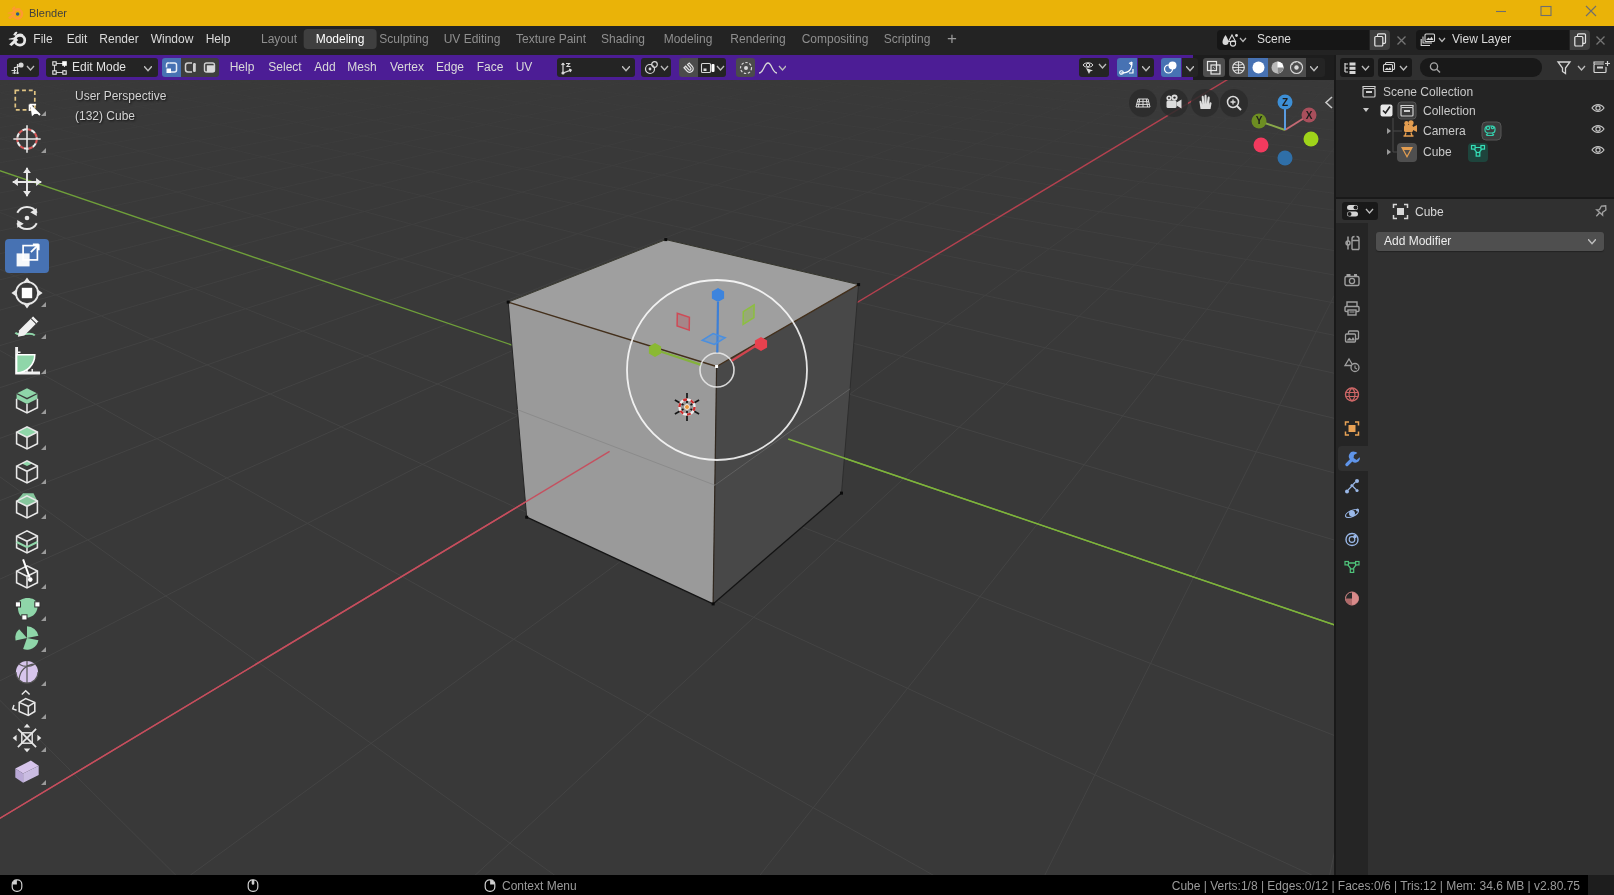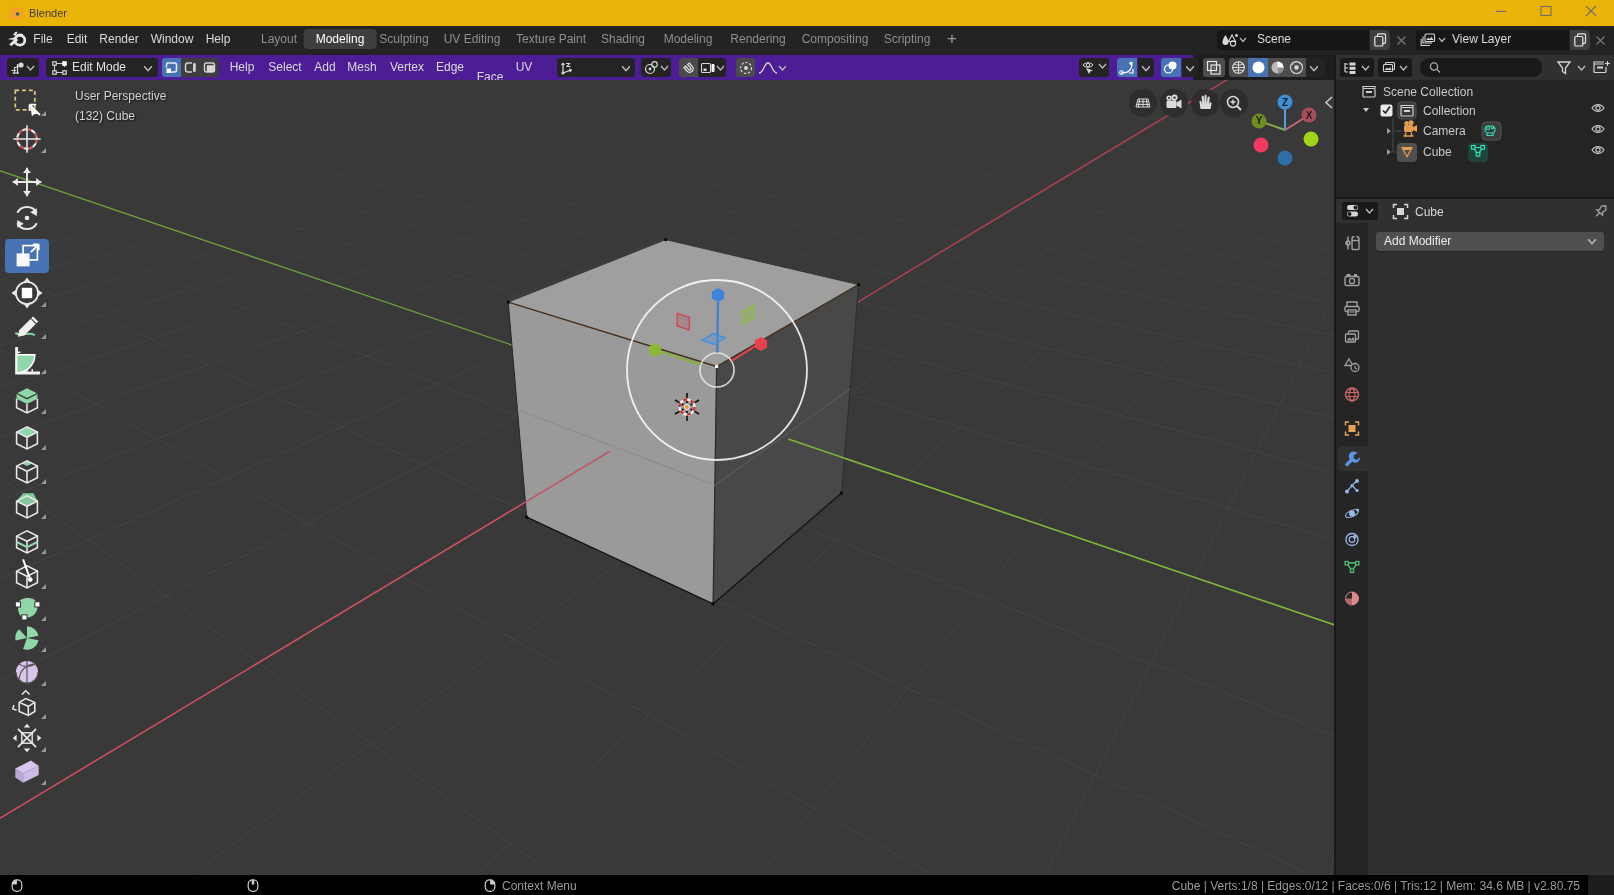--- a/index.html
+++ b/index.html
@@ -134,21 +134,21 @@
 <path d="M1.5 5 L1.5 4 Q1.5 2 3.5 2 L9.5 2 Q11.5 2 11.5 4 L11.5 9 Q11.5 11 9.5 11 L3.5 11 Q1.5 11 1.5 9 Z" fill="none" stroke="#cfcfcf" stroke-width="1.4"></path>
 <rect x="3.8" y="4.3" width="7.7" height="6.7" fill="#d9d9d9"></rect>
 </svg>
 
 <span class="abs" style="left:242px;top:5px;transform:translateX(-50%);color:#dadada">Help</span>
 <span class="abs" style="left:285px;top:5px;transform:translateX(-50%);color:#dadada">Select</span>
 <span class="abs" style="left:325px;top:5px;transform:translateX(-50%);color:#dadada">Add</span>
 <span class="abs" style="left:362px;top:5px;transform:translateX(-50%);color:#dadada">Mesh</span>
 <span class="abs" style="left:407px;top:5px;transform:translateX(-50%);color:#dadada">Vertex</span>
 <span class="abs" style="left:450px;top:5px;transform:translateX(-50%);color:#dadada">Edge</span>
-<span class="abs" style="left:490px;top:15px;transform:translateX(-50%);color:#dadada">Face</span>
+<span class="abs" style="left:490px;top:5px;transform:translateX(-50%);color:#dadada">Face</span>
 <span class="abs" style="left:524px;top:5px;transform:translateX(-50%);color:#dadada">UV</span>
 
 <div class="abs" style="left:557px;top:3px;width:78px;height:19px;background:#242424;border-radius:3px;"></div>
 <svg class="abs" style="left:560px;top:5px" width="16" height="16" viewBox="0 0 16 16">
 <path d="M3 13 L3 3 M3 3 L1.5 5 M3 3 L4.5 5" fill="none" stroke="#d8d8d8" stroke-width="1.2"></path>
 <path d="M3 13 L12 13 M12 13 L10 11.5 M12 13 L10 14.5" fill="none" stroke="#d8d8d8" stroke-width="1.2" transform="rotate(-20 3 13)"></path>
 <circle cx="3" cy="13" r="1.6" fill="#d8d8d8"></circle>
 <path d="M6 3.5 L9.5 3.5 L7 6.5 L10.5 6.5" fill="none" stroke="#d8d8d8" stroke-width="1.1"></path>
 </svg>
 <span class="abs" style="left:583px;top:5px;color:#e2e2e2;margin-top:28px;">Global</span>

